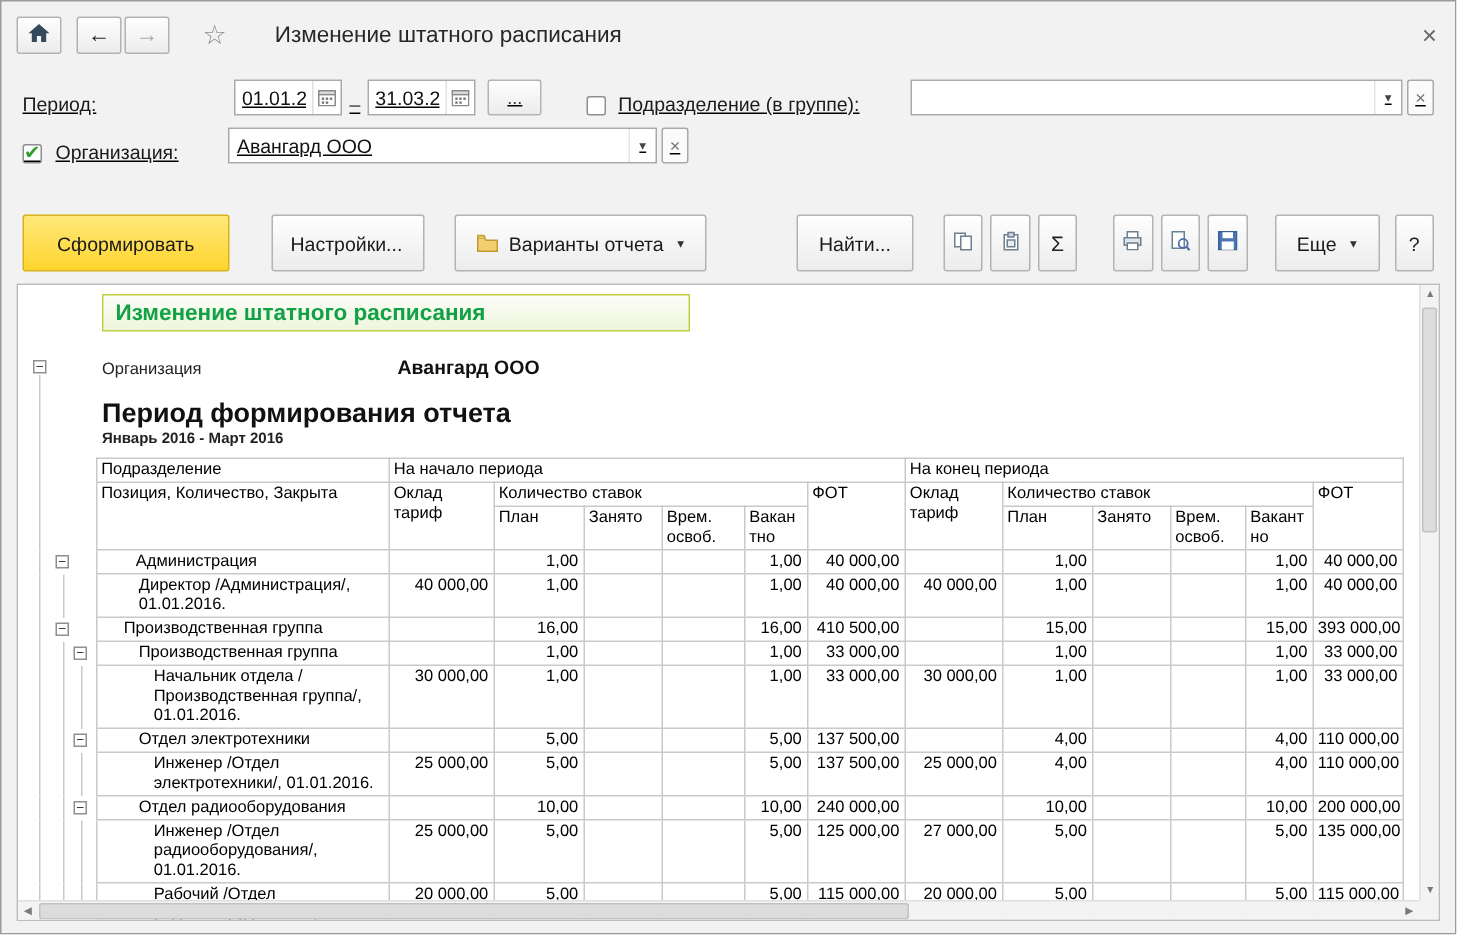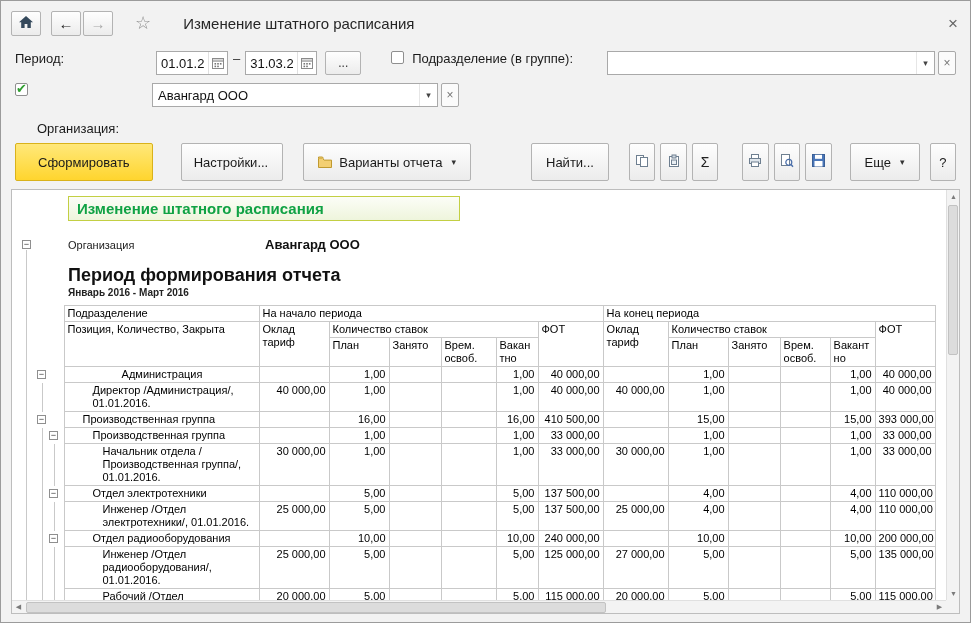--- a/index.html
+++ b/index.html
@@ -14,21 +14,21 @@
   .home-btn { min-width:27px; margin-right:10px; }
   .nav-group { display:flex; gap:2px; }
   .arrow-back { font-size:15px; font-weight:bold; color:#222; }
   .arrow-fwd  { font-size:15px; font-weight:bold; color:#a8a8a8; }
   .star { font-size:18px; color:#8f8f8f; margin:0 0 0 22px; }
   .win-title { font-size:15px; color:#262626; margin-left:32px; white-space:nowrap; }
   .close-x { margin-left:auto; margin-right:2px; font-size:17px; color:#666; line-height:1; }
 
   
   .filters { padding:6px 14px 4px; flex:0 0 auto; }
-  .frow { display:flex; align-items:flex-start; height:26px; margin-bottom:6px; }
+  .frow { display:flex; align-items:flex-end; height:26px; margin-bottom:6px;text-decoration:underline; }
   .flabel { font-size:13px; color:#1a1a1a; white-space:nowrap; }
   .w-period { width:141px; }
   .w-org { width:115px;margin-top:38px; }
   .field { display:flex; align-items:center; background:#fff; border:1px solid #a9a9a9; height:24px; }
   .date-field { width:72px; }
   .field-input { border:none; outline:none; background:transparent; flex:1; min-width:0;
                  font:13px "Liberation Sans", sans-serif; padding:0 4px; color:#111; }
   .cal-btn { width:19px; height:100%; display:flex; align-items:center; justify-content:center; border-left:1px solid #e0e0e0; }
   .dash { margin:0 5px; font-size:13px; color:#333; }
   .btn-sm { height:24px; width:36px; margin-left:8px; background:linear-gradient(#fefefe,#ececec);
@@ -310,21 +310,21 @@
             <th>Врем. освоб.</th>
             <th class="brk">Вакантно</th>
           </tr>
         </thead>
         <tbody id="report-rows">
             <tr>
               <td class="tree-cell">
                 <div class="tline" style="left: 14px;"></div>
                 <div class="tbox" style="left: 25px;">−</div>
               </td>
-              <td class="lbl-cell" style="padding-left: 4px; text-align: center;">Администрация</td>
+              <td class="lbl-cell" style="padding-left: 26px;">Администрация</td>
               <td class="num-cell"></td>
               <td class="num-cell">1,00</td>
               <td class="num-cell"></td>
               <td class="num-cell"></td>
               <td class="num-cell">1,00</td>
               <td class="num-cell">40 000,00</td>
               <td class="num-cell"></td>
               <td class="num-cell">1,00</td>
               <td class="num-cell"></td>
               <td class="num-cell"></td>

